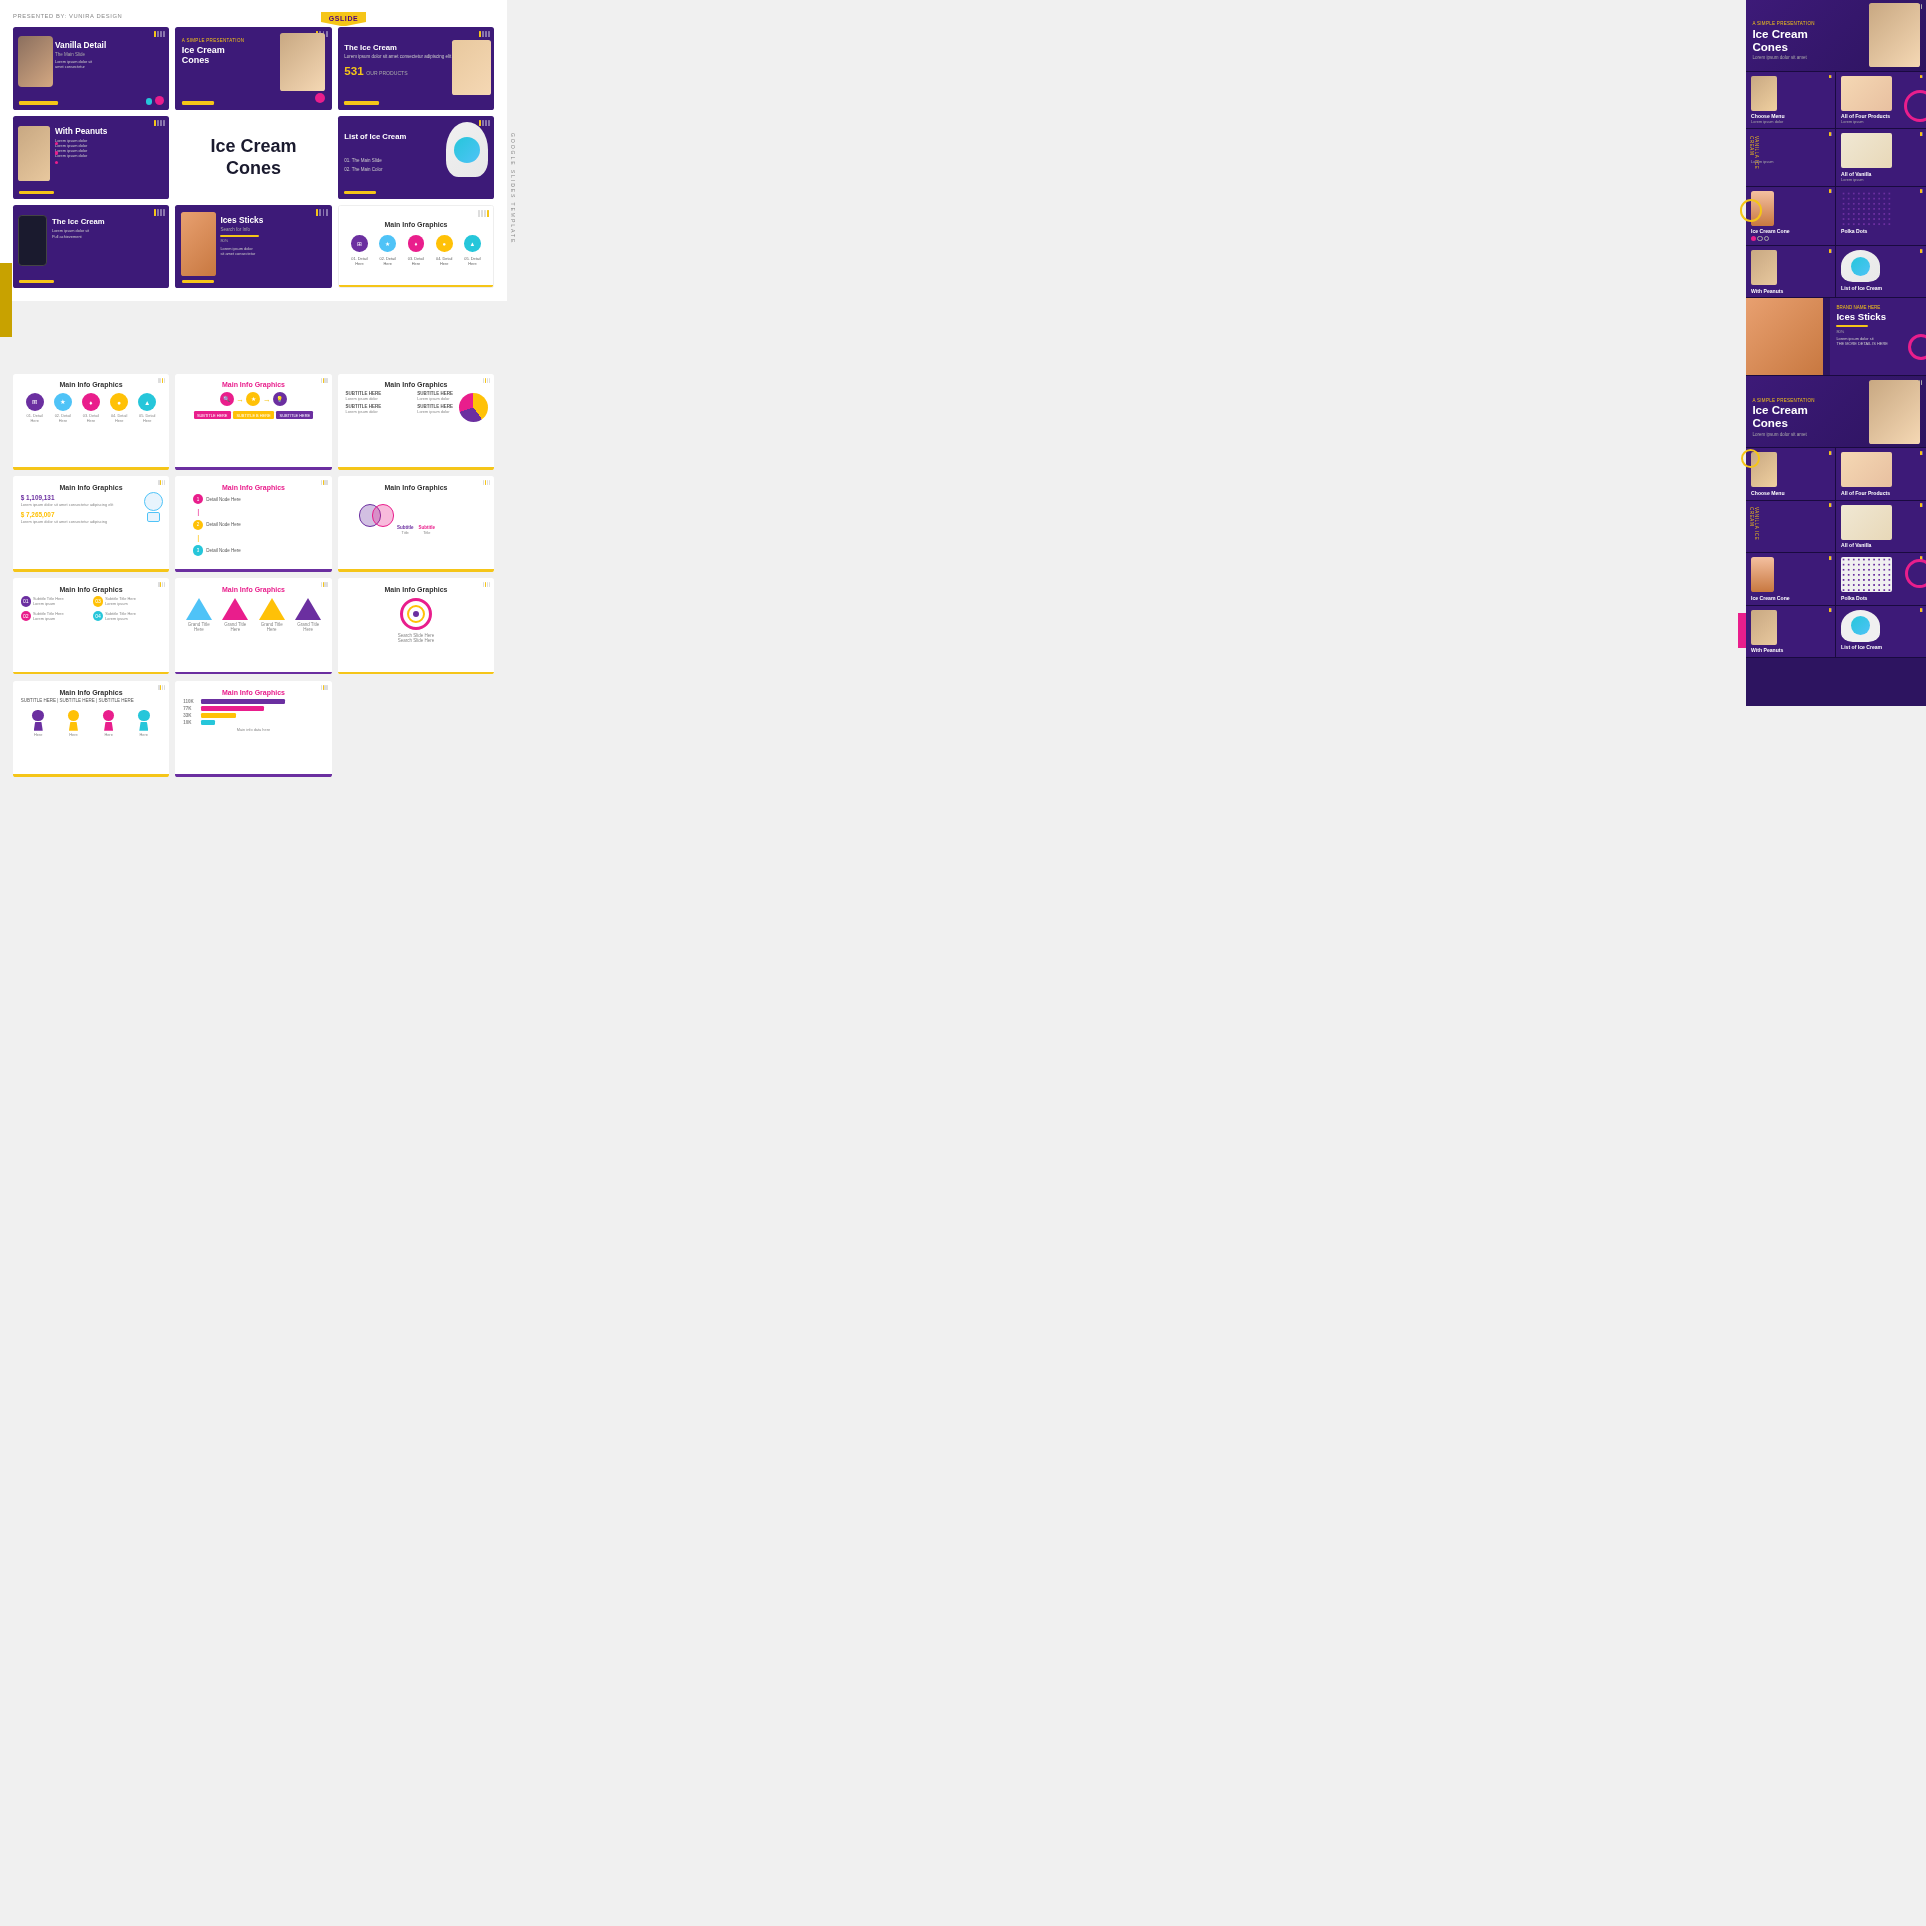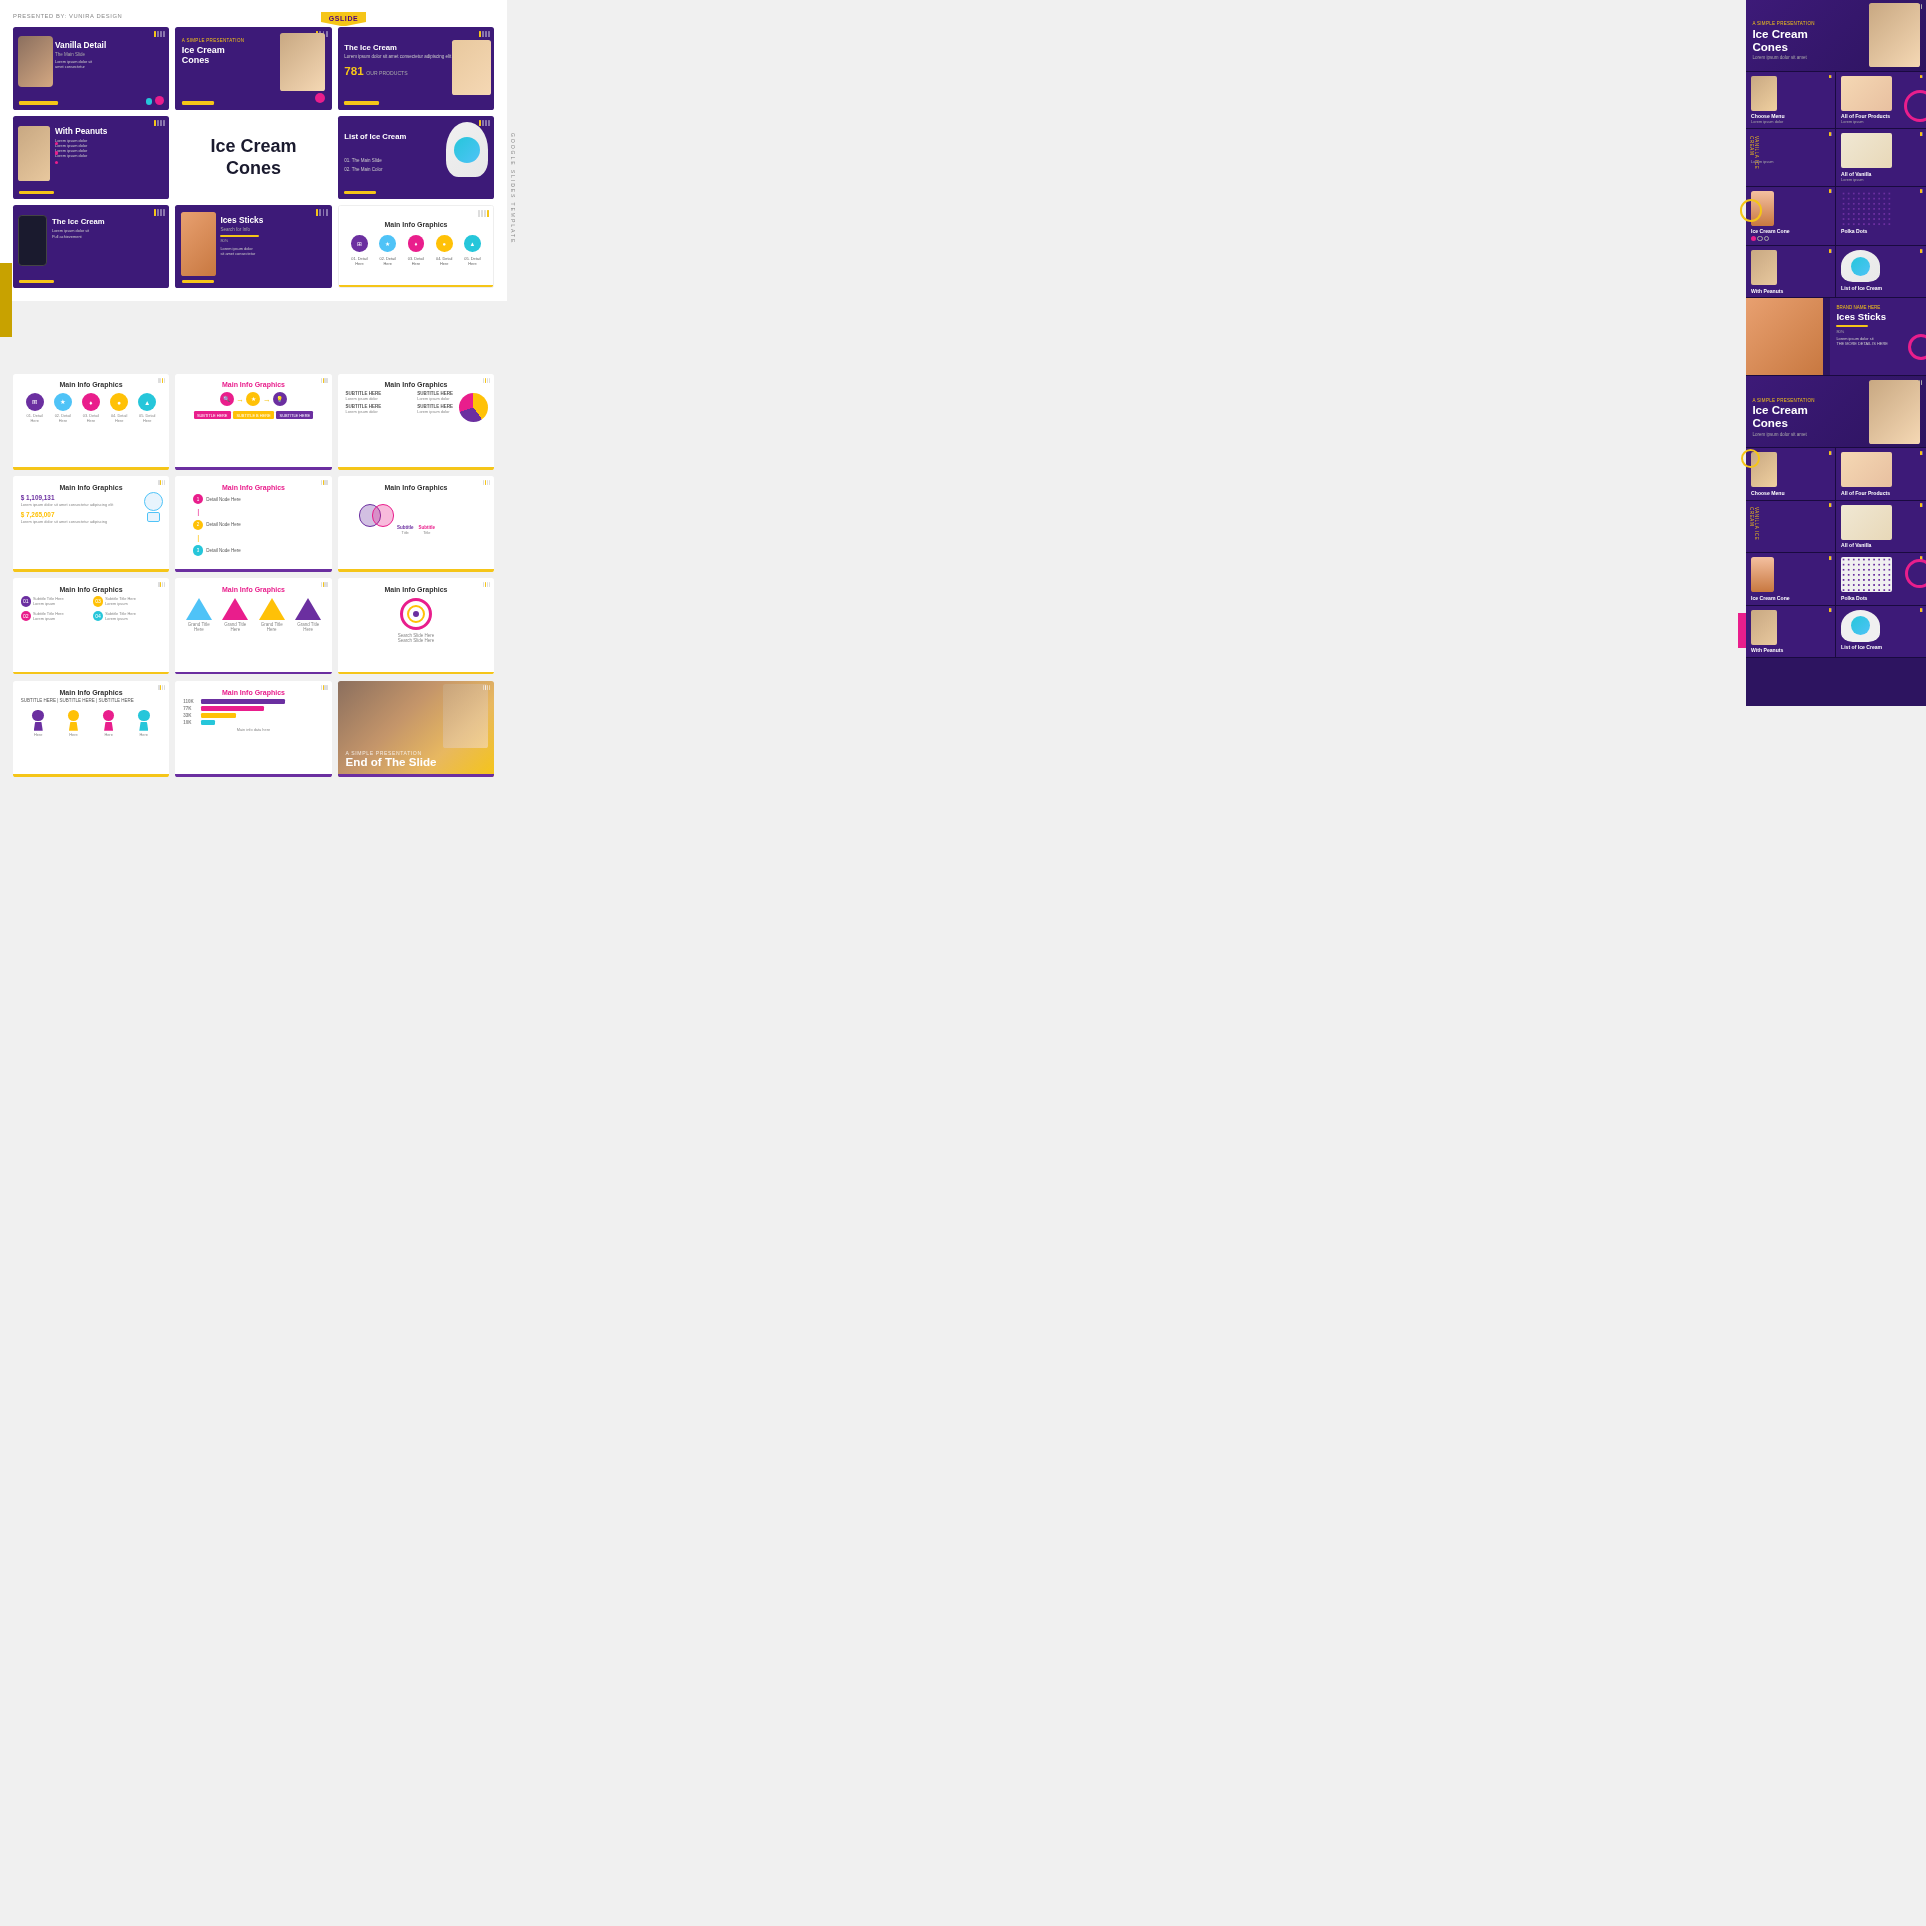--- a/index.html
+++ b/index.html
@@ -257,21 +257,21 @@
       <div class="slide-inner">
         <div class="dots-bar">
             <div class="dot-bar-item yellow"></div>
             <div class="dot-bar-item"></div>
             <div class="dot-bar-item"></div>
             <div class="dot-bar-item"></div>
           </div>
         <div style="font-size:7.7px;font-weight:bold;color:white;margin-top:9.6px;">The Ice Cream</div>
         <div style="font-size:4.5px;color:#ccc;margin-top:1.9px;line-height:1.4;">Lorem ipsum dolor sit amet consectetur adipiscing elit sed do</div>
         <div style="display:flex;align-items:baseline;margin-top:3.9px;">
-          <span style="font-size:11.6px;font-weight:bold;color:#f5c518;">781</span>
+          <span style="font-size:11.6px;font-weight:bold;color:#f5c518;">531</span>
           <span style="font-size:5.1px;color:#aaa;margin-left:2.6px;">OUR PRODUCTS</span>
         </div>
         <div style="position:absolute;right:3.2px;top:13px;width:39px;height:55px;background:linear-gradient(135deg,#e8c89e,#f5d8b4);border-radius:2.6px;"></div>
         <div class="yellow-bar" style="width:35px;"></div>
       </div>
     </div>
   </div>
 
   <div class="slide-grid">
 
@@ -708,35 +708,20 @@
         </div>
         <div style="display:flex;align-items:center;gap:1.9px;">
           <div style="font-size:4.5px;color:#888;width:16px;">10K</div>
           <div style="height:5.1px;width:10%;background:#26c6da;border-radius:1.3px;"></div>
         </div>
       </div>
       <div style="font-size:3.9px;color:#888;margin-top:2.6px;text-align:center;">Main info data here</div>
       <div style="position:absolute;bottom:0;left:0;right:0;height:2.6px;background:#6b2fa0;"></div>
     </div>
 
-    <div style="background:linear-gradient(135deg,#8b6f5e 0%,#c4956a 40%,#e8b860 70%,#f5c518 100%);border-radius:2.6px;height:96px;position:relative;overflow:hidden;display:flex;align-items:flex-end;padding:7.7px;">
-
-      <div style="position:absolute;right:6.4px;top:3.2px;width:45px;height:64px;background:linear-gradient(135deg,#c8a882,#f5d8b4);border-radius:2.6px;opacity:0.7;"></div>
-      <div style="position:absolute;top:3.9px;right:3.9px;display:flex;gap:0.6px;">
-        <div style="width:1.3px;height:5.1px;background:rgba(255,255,255,0.5);border-radius:0.6px;"></div>
-          <div style="width:1.3px;height:5.1px;background:rgba(255,255,255,0.8);border-radius:0.6px;"></div>
-          <div style="width:1.3px;height:5.1px;background:rgba(255,255,255,0.5);border-radius:0.6px;"></div>
-          <div style="width:1.3px;height:5.1px;background:rgba(255,255,255,0.5);border-radius:0.6px;"></div>
-      </div>
-      <div>
-        <div style="font-size:5.1px;color:rgba(255,255,255,0.8);text-transform:uppercase;letter-spacing:0.6px;">A SIMPLE PRESENTATION</div>
-        <div style="font-size:11.6px;font-weight:bold;color:white;line-height:1.1;">End of The Slide</div>
-      </div>
-      <div style="position:absolute;bottom:0;left:0;right:0;height:2.6px;background:#6b2fa0;"></div>
-    </div>
   </div>
 
 </div>
 
 <div class="right-sidebar">
 
   <div style="position:absolute;top:90px;right:-9.6px;width:32px;height:32px;border-radius:50%;border:3.2px solid #e91e8c;z-index:1;"></div>
   <div style="position:absolute;top:199px;left:-6.4px;width:22.5px;height:22.5px;border-radius:50%;border:2.6px solid #f5c518;z-index:1;"></div>
   <div style="position:absolute;top:334px;right:-7.7px;width:26px;height:26px;border-radius:50%;border:3.2px solid #e91e8c;z-index:1;"></div>
   <div style="position:absolute;top:449px;left:-5.1px;width:19px;height:19px;border-radius:50%;border:2.6px solid #f5c518;z-index:1;"></div>

